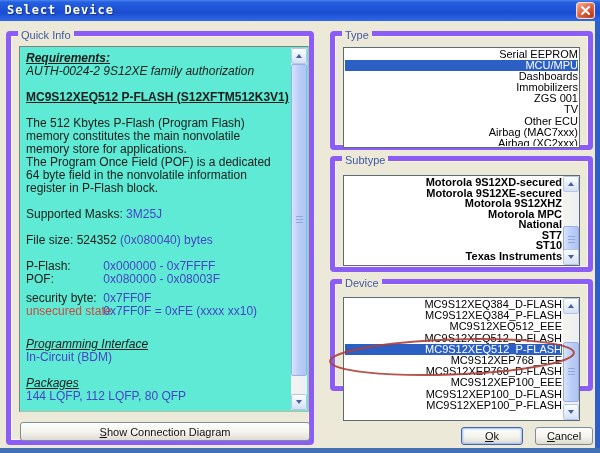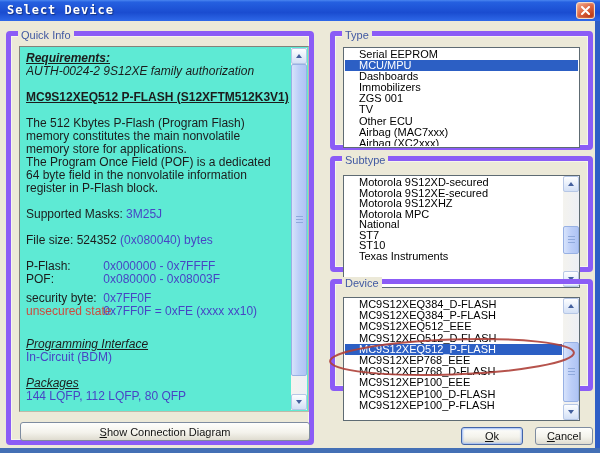--- a/index.html
+++ b/index.html
@@ -89,21 +89,21 @@
   }
 
   
   .listbox {
     position:absolute; left:8px; right:8px;
     background:#fff; border:1px solid #5E6B73; overflow:hidden;
   }
   .list-inner { position:absolute; inset:1px; overflow:hidden; }
   .list-row {
     font-size:11px; padding-left:14px; color:#000;
-    white-space:nowrap; overflow:hidden; cursor:default;
+    white-space:nowrap; overflow:hidden; cursor:default;text-align:right;
   }
   .type-list .list-row { height:11.1px; line-height:11.4px; }
   .subtype-list .list-row { height:10.5px; line-height:10.8px; }
   .device-list .list-row { height:11.2px; line-height:11.4px; }
   .list-row.selected { background:#2C5FC4; color:#fff; }
   .has-sb .list-row { margin-right:16px; }
 
   
   .xp-btn {
     position:absolute; border:1px solid #7E8CA0; border-radius:3px;
@@ -221,21 +221,21 @@
           <div class="list-row">TV</div>
           <div class="list-row">Other ECU</div>
           <div class="list-row">Airbag (MAC7xxx)</div>
           <div class="list-row">Airbag (XC2xxx)</div>
         </div>
     </div>
   </div>
 
   <div class="groupbox" style="left:330px; top:156px; width:263px; height:116px;">
     <span class="groupbox-label">Subtype</span>
-    <div class="listbox subtype-list has-sb" style="top:14px; height:113px;">
+    <div class="listbox subtype-list has-sb" style="top:14px; height:91px;font-weight:bold;">
       <div class="list-inner">
 
       <div class="list-row">Motorola 9S12XD-secured</div>
           <div class="list-row">Motorola 9S12XE-secured</div>
           <div class="list-row">Motorola 9S12XHZ</div>
           <div class="list-row">Motorola MPC</div>
           <div class="list-row">National</div>
           <div class="list-row">ST7</div>
           <div class="list-row">ST10</div>
           <div class="list-row">Texas Instruments</div>

